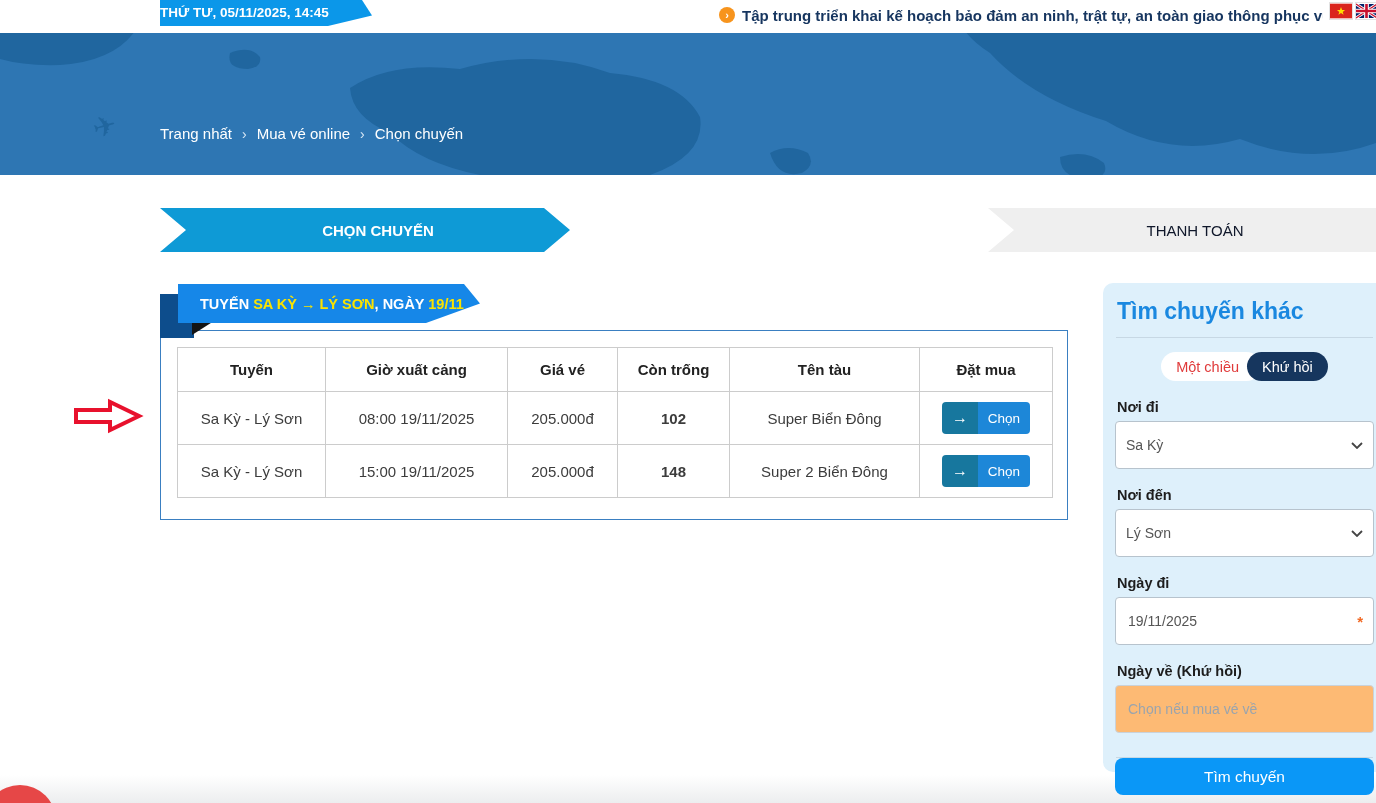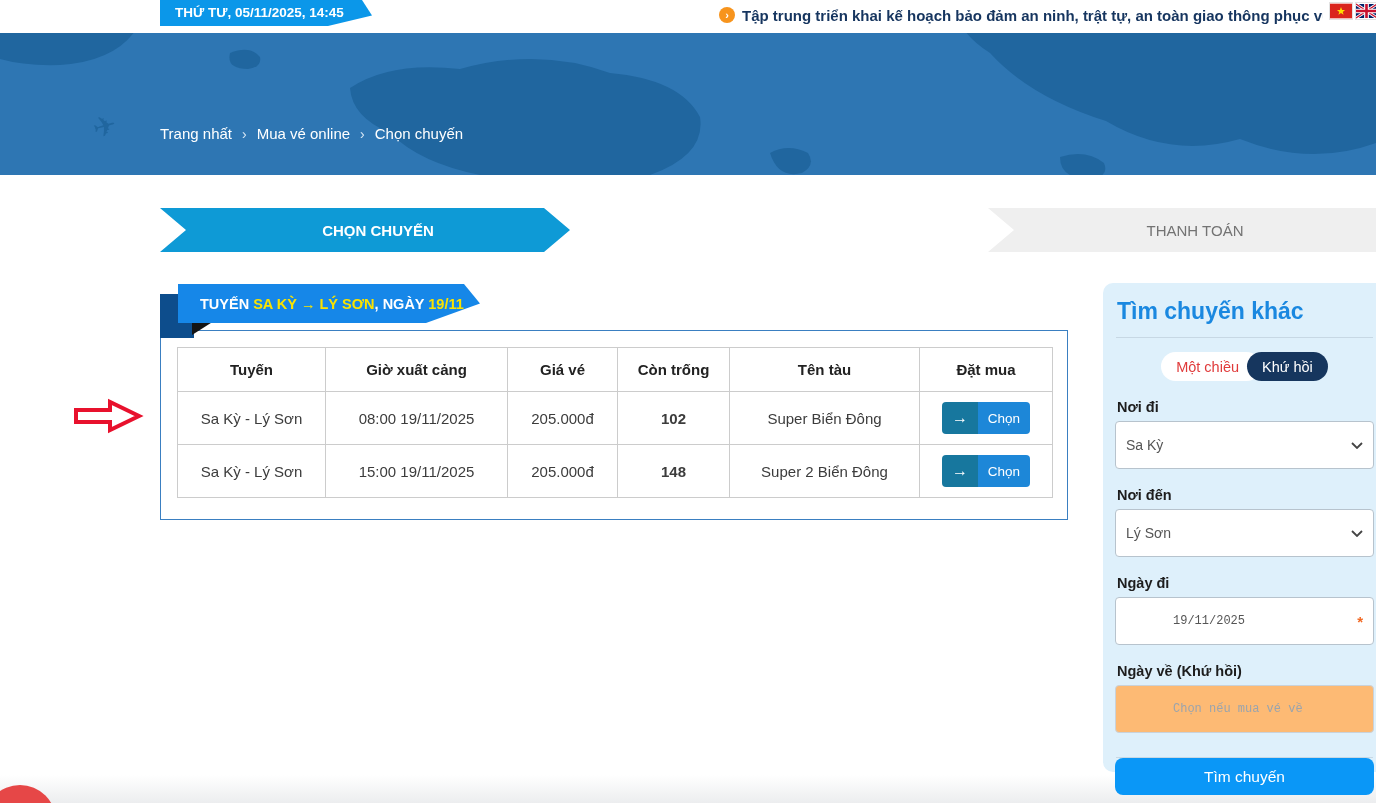--- a/index.html
+++ b/index.html
@@ -2,21 +2,21 @@
 <html><head>
 <meta charset="utf-8">
 <style>
   html,body{margin:0;padding:0;background:#fff;}
   .canvas{position:relative;width:1376px;height:803px;background:#fff;overflow:hidden;
           font-family:"Liberation Sans",sans-serif;}
 
   
   .topbar{position:absolute;top:0;left:0;width:1376px;height:33px;background:#fff;z-index:5;}
   .date-banner{position:absolute;left:160px;top:0;height:26px;width:212px;background:#0b97e9;
-    color:#fff;font-size:13.5px;font-weight:bold;line-height:26px;padding-left:15px;box-sizing:border-box;
+    color:#fff;font-size:13.5px;font-weight:bold;line-height:26px;box-sizing:border-box;
     clip-path:polygon(0 0,calc(100% - 10px) 0,100% 60%,calc(100% - 44px) 100%,0 100%);white-space:nowrap;}
   .announcement{position:absolute;left:719px;top:4px;width:604px;height:22px;display:flex;align-items:center;gap:7px;
     color:#16355f;font-size:15px;font-weight:bold;white-space:nowrap;overflow:hidden;cursor:pointer;}
   .ann-icon{width:16px;height:16px;border-radius:50%;background:#f7941d;color:#fff;font-size:11px;font-weight:bold;
     display:flex;align-items:center;justify-content:center;flex:0 0 16px;line-height:1;}
   .flag{position:absolute;top:3px;height:16px;box-shadow:0 0 0 1px #e2e2e2;cursor:pointer;}
   .flag-vn{left:1330px;width:22px;}
   .flag-uk{left:1356px;width:21px;}
 
   
@@ -27,21 +27,21 @@
   .crumb{cursor:pointer;}
   .crumb-sep{color:#d7e8f6;font-size:14px;}
 
   
   .step{position:absolute;top:208px;height:44px;display:flex;align-items:center;justify-content:center;
     font-size:15px;box-sizing:border-box;padding-left:26px;cursor:pointer;}
   .step-shape{clip-path:polygon(0 0,calc(100% - 26px) 0,100% 50%,calc(100% - 26px) 100%,0 100%,26px 50%);}
   .step-shape-end{clip-path:polygon(0 0,100% 0,100% 100%,0 100%,26px 50%);}
   .step1{left:160px;width:410px;background:#0e9ad6;color:#fff;font-weight:bold;}
   .step2{left:578px;width:402px;background:#efefef;color:#3f3f3f;}
-  .step3{left:988px;width:388px;background:#efefef;color:#737373;}
+  .step3{left:988px;width:388px;background:#efefef;color:#0f172a;}
 
   
   .route-tab{position:absolute;left:160px;top:294px;width:34px;height:44px;background:#0d4d8c;z-index:3;}
   .route-fold{position:absolute;left:192px;top:321px;width:22px;height:14px;background:#141414;
     clip-path:polygon(0 0,100% 0,0 100%);z-index:3;}
   .route-banner{position:absolute;left:178px;top:284px;height:39px;width:302px;background:#1687e8;
     color:#fff;font-weight:bold;font-size:14.5px;display:flex;align-items:center;
     padding-left:22px;box-sizing:border-box;z-index:4;white-space:pre;
     clip-path:polygon(0 0,calc(100% - 16px) 0,100% 50%,calc(100% - 54px) 100%,0 100%);}
   .route-banner .yellow{color:#f9e300;}
@@ -72,22 +72,22 @@
   .sb-divider{height:1px;background:#c7d8e4;margin:0 1px 14px;}
   .toggle-row{display:flex;justify-content:center;align-items:center;height:29px;}
   .pill{height:29px;border-radius:15px;display:flex;align-items:center;justify-content:center;
     font-size:14.5px;font-weight:normal;padding:0 15px;cursor:pointer;box-sizing:border-box;}
   .pill-oneway{background:#fff;color:#e03a3a;padding-right:22px;margin-right:-14px;}
   .pill-round{background:#16365e;color:#fff;position:relative;z-index:1;}
   .sb-label{font-size:14.5px;font-weight:bold;color:#1d1d1d;margin:18px 2px 6px;}
   .sb-select,.sb-inputwrap{height:30px;background:#fff;border:1px solid #b7c3cd;border-radius:4px;
     display:flex;align-items:center;justify-content:space-between;padding:8px 10px;font-size:14px;color:#555;
     cursor:pointer;}
-  .sb-inputwrap input{border:none;outline:none;background:transparent;font-size:12px;color:#555;width:100%;
-    font-family:Liberation Mono, monospace;margin-left:45px;}
+  .sb-inputwrap input{border:none;outline:none;background:transparent;font-size:14px;color:#555;width:100%;
+    font-family:Liberation Sans, sans-serif;}
   .sb-inputwrap .req{color:#f26822;font-weight:bold;font-size:15px;}
   .sb-disabled{background:#fdba74;border-color:#c9d2da;cursor:default;}
   .sb-disabled input::placeholder{color:#9aa4ad;}
   .sb-divider2{height:1px;background:#c7d8e4;margin:24px 1px 0;}
   .sb-btn{width:100%;height:37px;background:#0a97f7;color:#fff;border:none;border-radius:8px;
     font-size:15.5px;cursor:pointer;font-family:"Liberation Sans",sans-serif;}
 
   
   .fab-red{position:absolute;left:-16px;top:785px;width:72px;height:72px;border-radius:50%;
     background:#e64747;z-index:6;cursor:pointer;}

